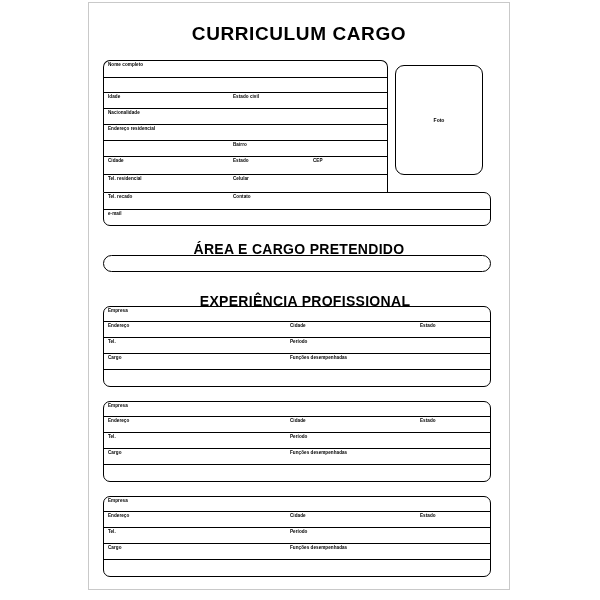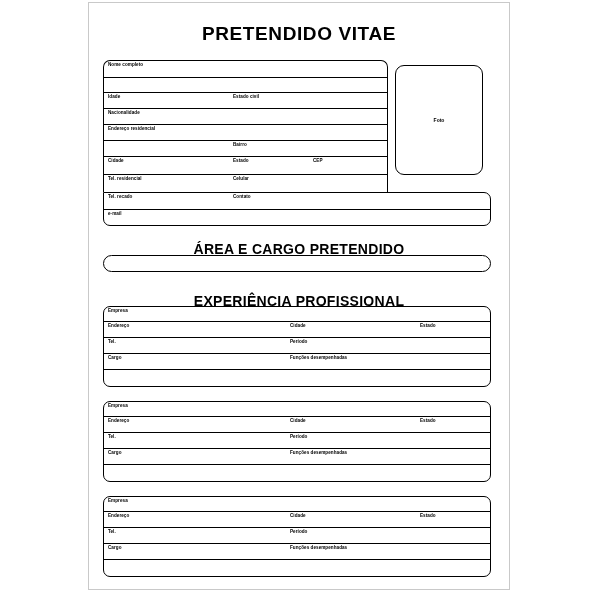--- a/index.html
+++ b/index.html
@@ -100,21 +100,21 @@
     border-radius: 999px;
     box-sizing: border-box;
     background: #fff;
   }
 </style>
 </head>
 <body>
 
 <div id="page-sheet">
 
-  <div class="doc-title">PRETENDIDO VITAE</div>
+  <div class="doc-title">CURRICULUM CARGO</div>
 
   <div class="fieldbox" id="personal-upper" style="left:14px; top:57px; width:285px; height:132px; border-bottom-left-radius:0; border-bottom-right-radius:0; border-bottom:none;">
 
     <div class="frow" style="height:17px;">
       <span class="flabel" style="left:4px;">Nome completo</span>
     </div>
 
     <div class="frow" style="height:15px;"></div>
 
     <div class="frow" style="height:16px;">
@@ -161,21 +161,21 @@
   <div id="photo-box" style="left:306px; top:62px; width:88px; height:110px;">
     <span id="photo-label">Foto</span>
   </div>
 
   <div style="position:absolute; left:0; top:238px; width:100%;">
     <div class="section-title">ÁREA E CARGO PRETENDIDO</div>
   </div>
 
   <div class="pill" style="left:14px; top:252px; width:388px; height:17px;"></div>
 
-  <div style="position:absolute; left:0; top:290px; width:100%;">
+  <div style="position:absolute; left:6px; top:290px; width:100%;">
     <div class="section-title">EXPERIÊNCIA PROFISSIONAL</div>
   </div>
 
   <div class="fieldbox" style="left:14px; top:303px; width:388px; height:81px;">
     <div class="frow" style="height:15px;">
       <span class="flabel" style="left:4px;">Empresa</span>
     </div>
     <div class="frow" style="height:16px;">
       <span class="flabel" style="left:4px;">Endereço</span>
       <span class="flabel" style="left:186px;">Cidade</span>

